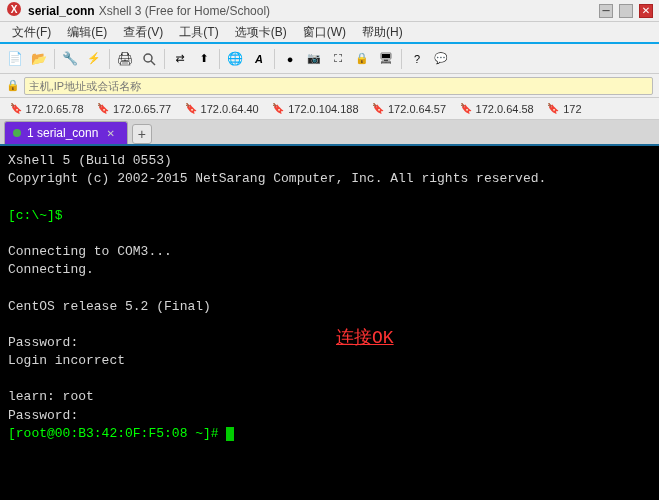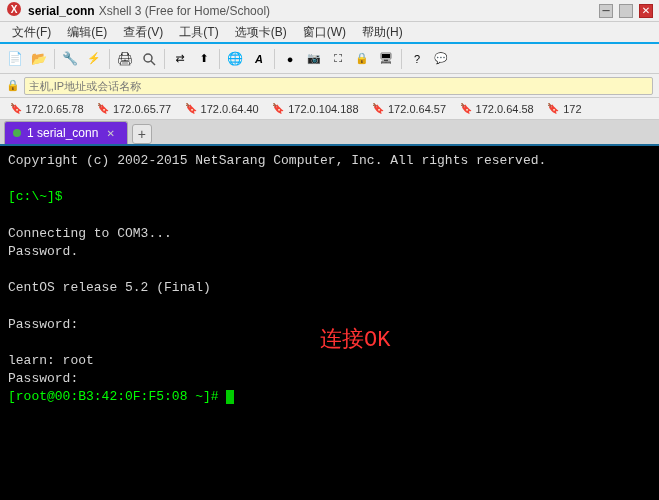--- a/index.html
+++ b/index.html
@@ -75,21 +75,21 @@
 
     
     #terminal {
       background: #000; color: #d4d4d4; font-family: 'Courier New', Courier, monospace;
       font-size: 13px; line-height: 1.4; padding: 6px 8px;
       height: calc(500px - 22px - 22px - 30px - 24px - 22px - 26px);
       overflow: hidden; position: relative;
     }
     #terminal .line { white-space: pre; }
     #terminal .prompt { color: #00ff00; }
-    #terminal .ok-text { color: #ff3333; font-size: 22px; position: absolute; top: 180px; left: 320px; }
+    #terminal .ok-text { color: #ff3333; font-size: 18px; position: absolute; top: 180px; left: 336px; text-decoration: underline; }
     #terminal .cursor {
       display: inline-block; width: 8px; height: 14px; background: #00cc00;
       vertical-align: text-bottom; animation: blink 1s step-end infinite;
     }
     @keyframes blink { 50% { opacity: 0; } }
 
     
     .icon-svg { width: 16px; height: 16px; }
   </style>
 </head>
@@ -185,28 +185,30 @@
 <div id="tab-bar">
   <div class="tab">
     <span class="tab-dot"></span>
     <span>1 serial_conn</span>
     <span class="tab-close">✕</span>
   </div>
   <div class="tab-new">+</div>
 </div>
 
 <div id="terminal">
+  <div class="line">Xshell 5 (Build 0553)</div>
   <div class="line">Copyright (c) 2002-2015 NetSarang Computer, Inc. All rights reserved.</div>
   <div class="line">&nbsp;</div>
   <div class="line"><span class="prompt">[c:\~]$</span></div>
   <div class="line">&nbsp;</div>
   <div class="line">Connecting to COM3...</div>
-  <div class="line">Password.</div>
+  <div class="line">Connecting.</div>
   <div class="line">&nbsp;</div>
   <div class="line">CentOS release 5.2 (Final)</div>
   <div class="line">&nbsp;</div>
   <div class="line">Password:</div>
+  <div class="line">Login incorrect</div>
   <div class="line">&nbsp;</div>
   <div class="line">learn: root</div>
   <div class="line">Password:</div>
   <div class="line"><span class="prompt">[root@00:B3:42:0F:F5:08 ~]# </span><span class="cursor"></span></div>
   <div class="ok-text">连接OK</div>
 </div>
 
 </body></html>

